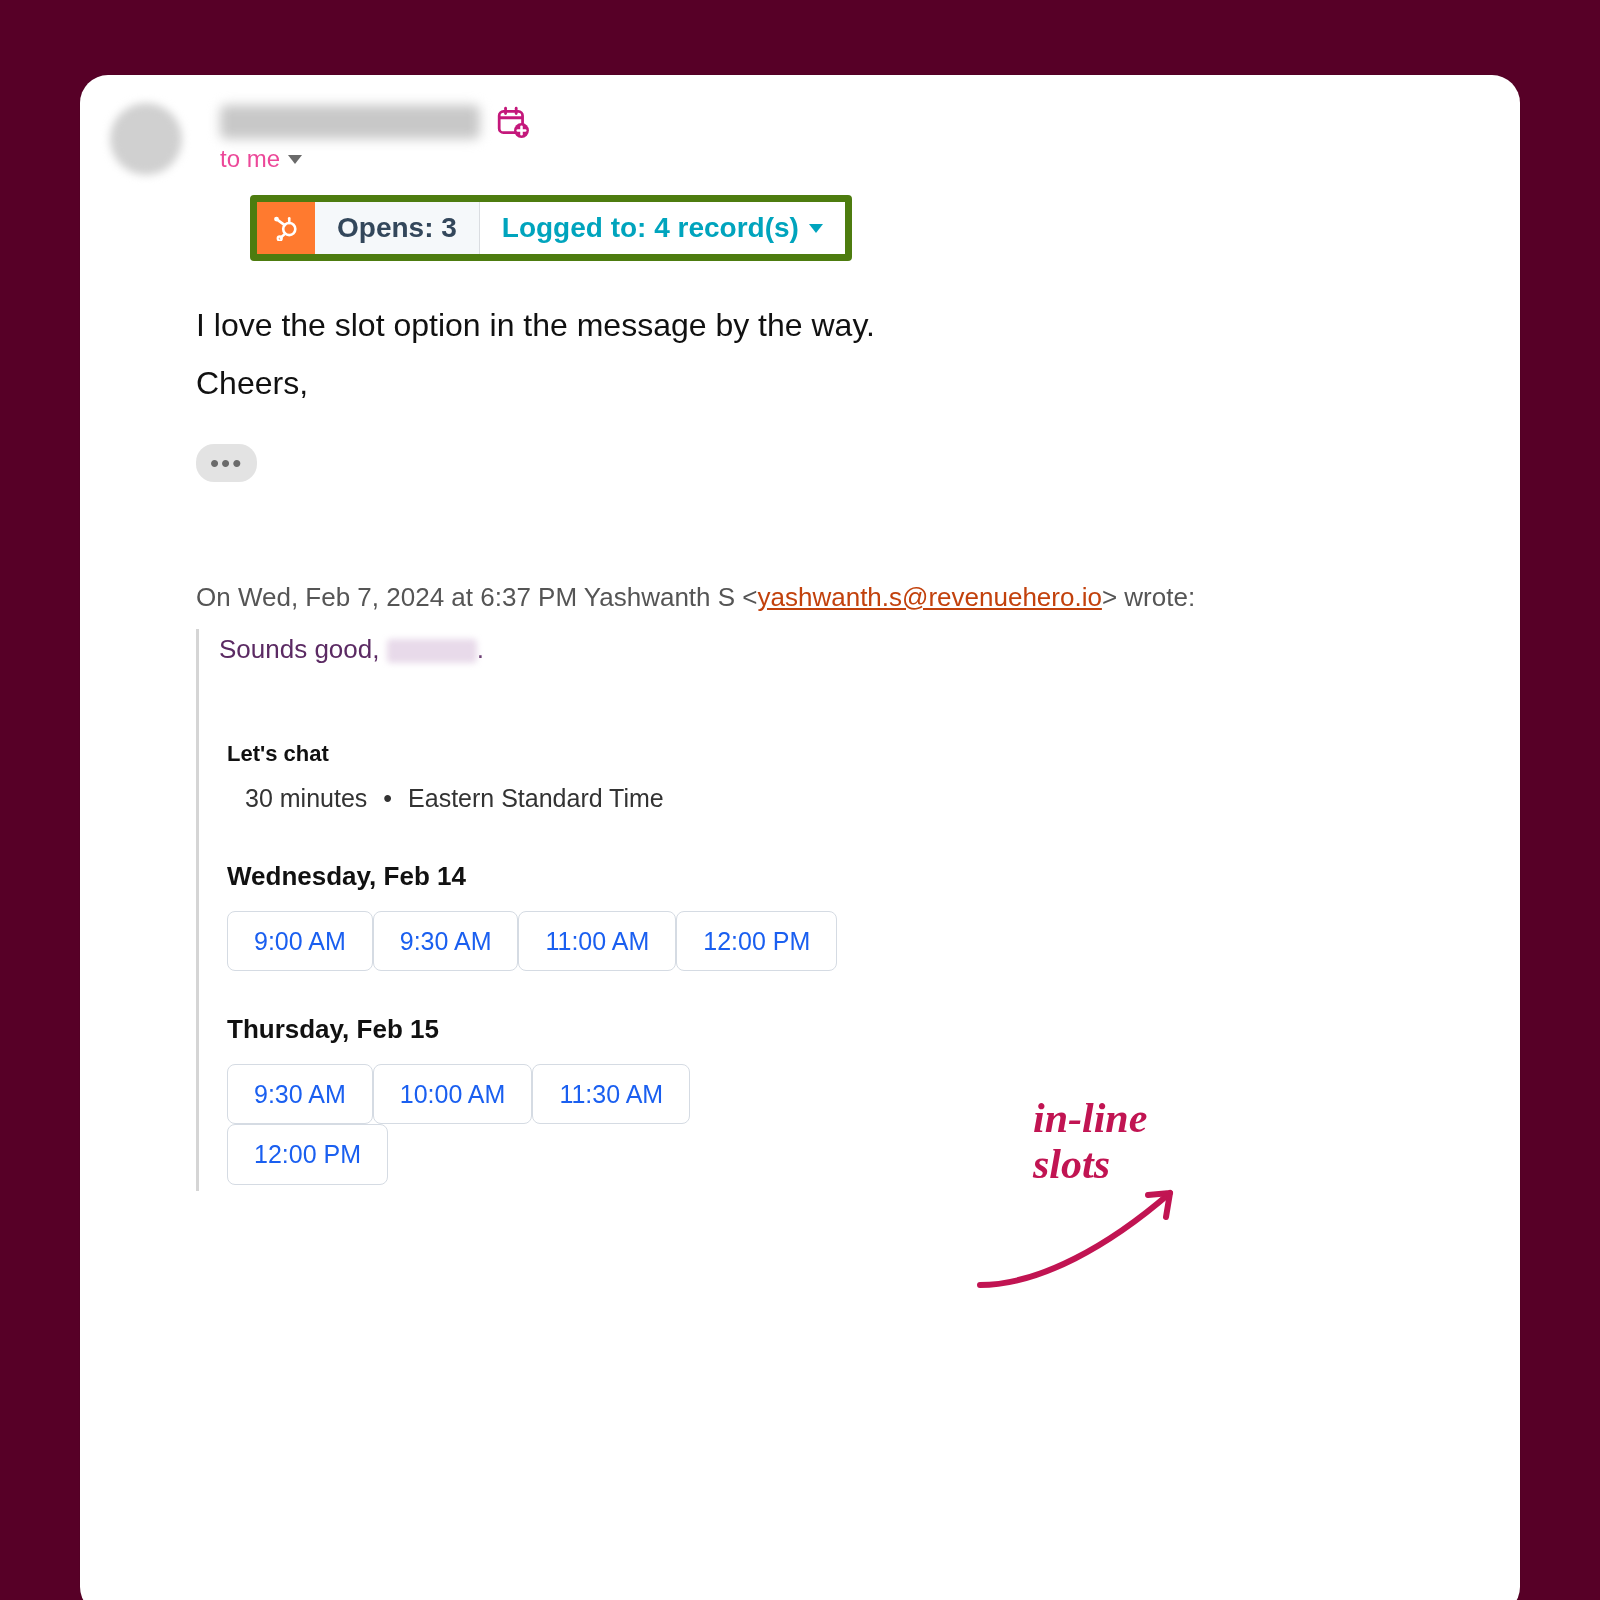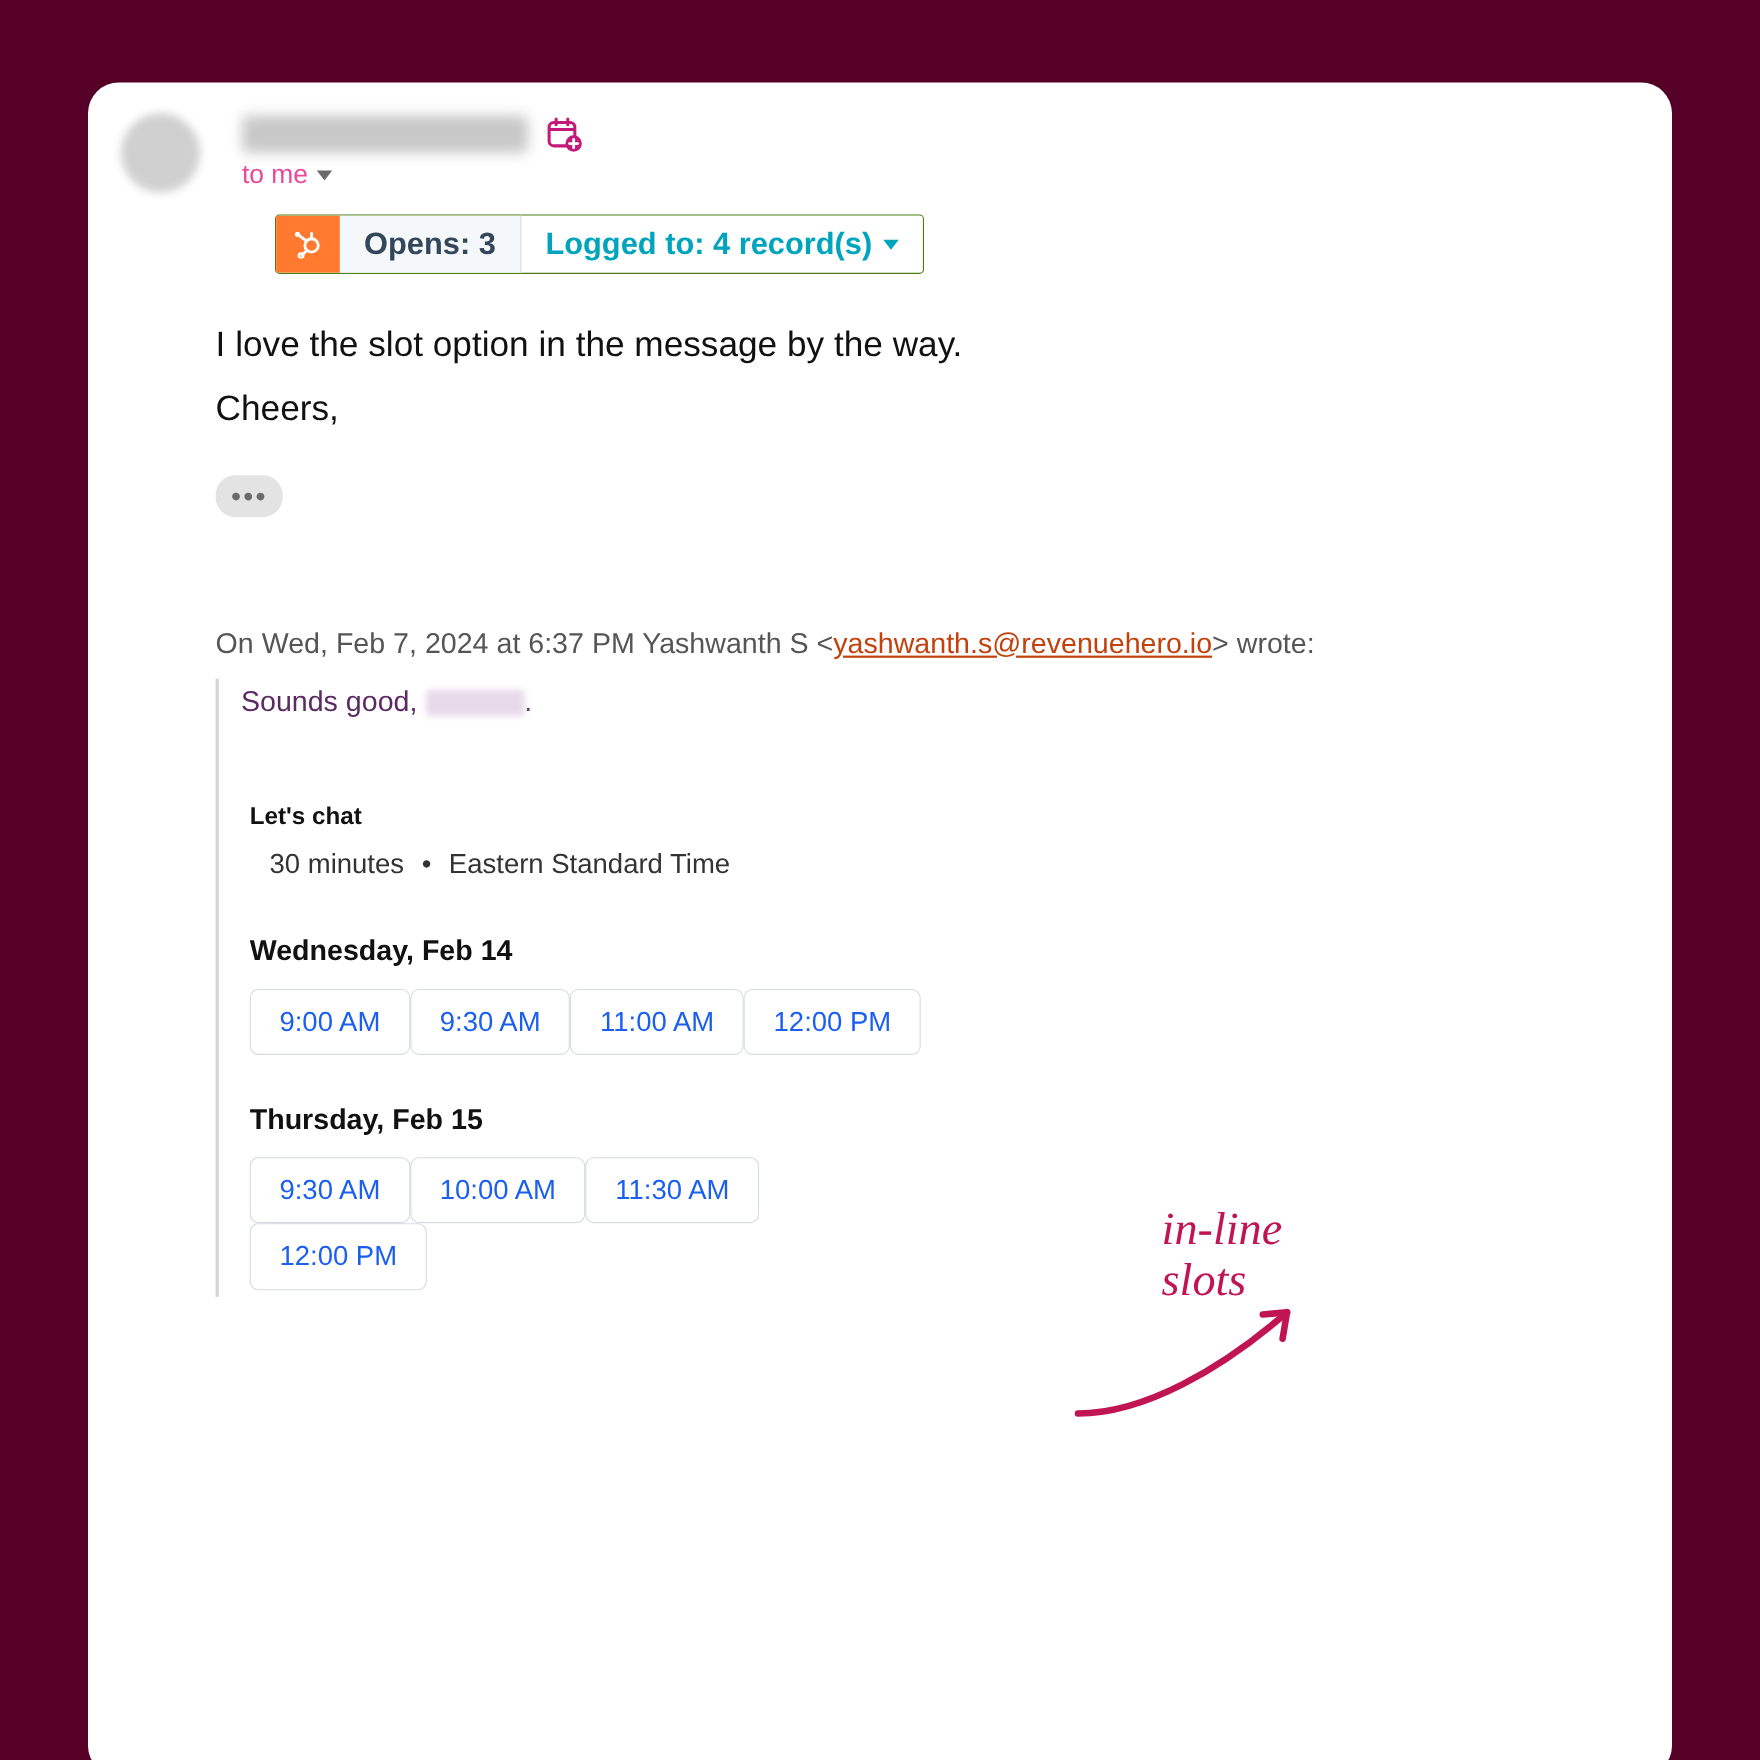--- a/index.html
+++ b/index.html
@@ -36,21 +36,21 @@
   .cal-icon { width:34px; height:34px; }
   .to-row { margin-left:100px; margin-top:6px; display:flex; align-items:center; gap:8px; color:#ec4899; font-size:24px; }
   .caret-down {
     width:0;height:0;border-left:7px solid transparent;border-right:7px solid transparent;border-top:9px solid #6a6a6a;
   }
 
   
   .hsbar {
     margin:22px 0 0 130px;
     display:flex; align-items:stretch;
-    border:1px solid #4d7c0f; border-radius:4px;
+    border:7px solid #4d7c0f; border-radius:4px;
     width:fit-content;
     font-size:28px;
     overflow:hidden;
   }
   .hs-logo {
     background:#ff7a2f; width:58px; display:flex; align-items:center; justify-content:center;
   }
   .hs-opens {
     padding:10px 22px; color:#33475b; font-weight:700; border-right:1px solid #dadde1;
     background:#f5f8fa;
@@ -104,24 +104,24 @@
   .slot-row { display:flex; flex-wrap:wrap; max-width:620px;text-align:center; }
   .slot {
     border:1px solid #d5dbe3; border-radius:8px;
     padding:10px 26px; font-size:25px; color:#1a5ff0; cursor:pointer;
     background:#fff;
   }
 
   
   .annot {
     position:absolute;
-    right:104px; top:1020px;
+    right:127px; top:1020px;
     width:360px;
     font-family: "Segoe Script","Comic Sans MS",cursive;
-    font-style:italic; font-weight:400;
+    font-style:italic; font-weight:700;
     color:#c11452; font-size:42px; line-height:1.1;
     pointer-events:none;
   }
   .arrow {
     position:absolute;
     right:330px; top:1100px;
     width:220px; height:120px;
     pointer-events:none;
   }
 </style>

